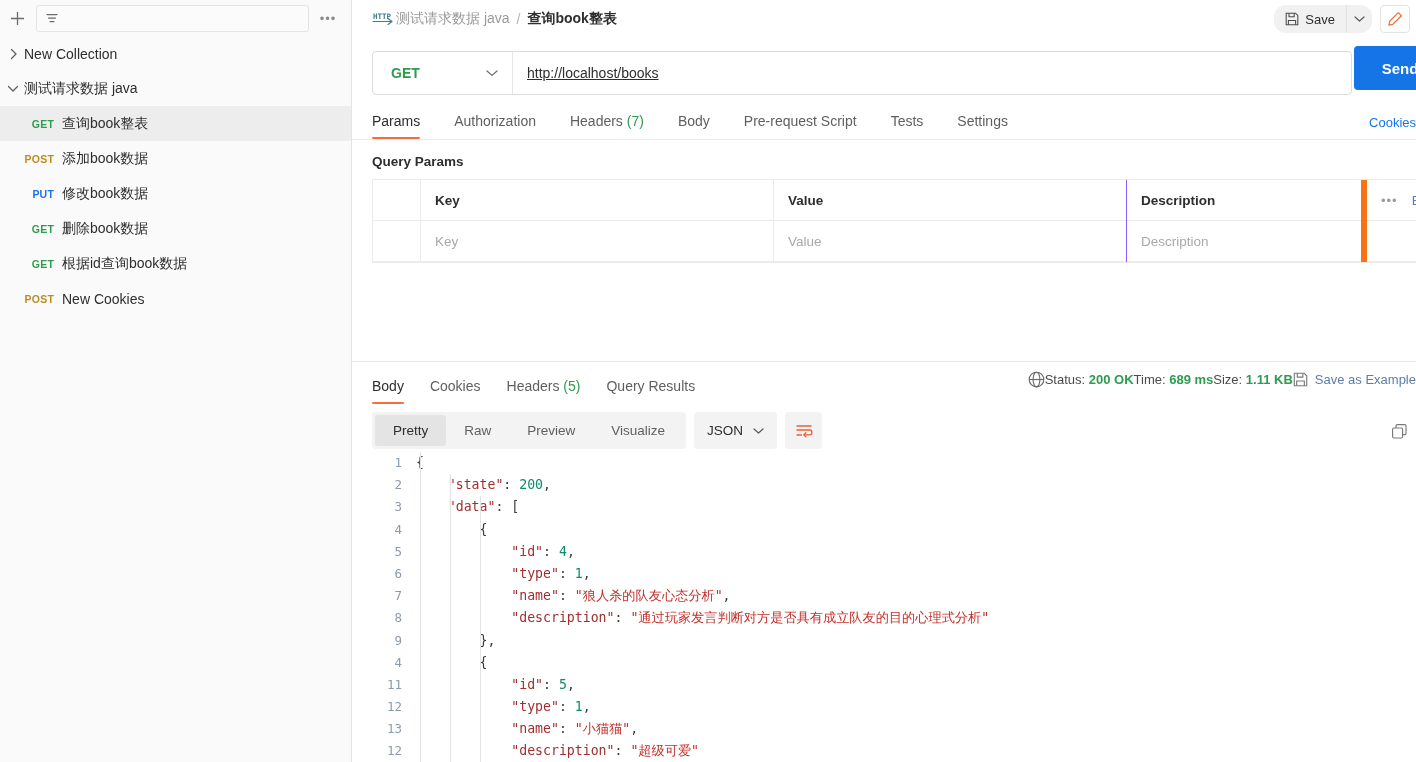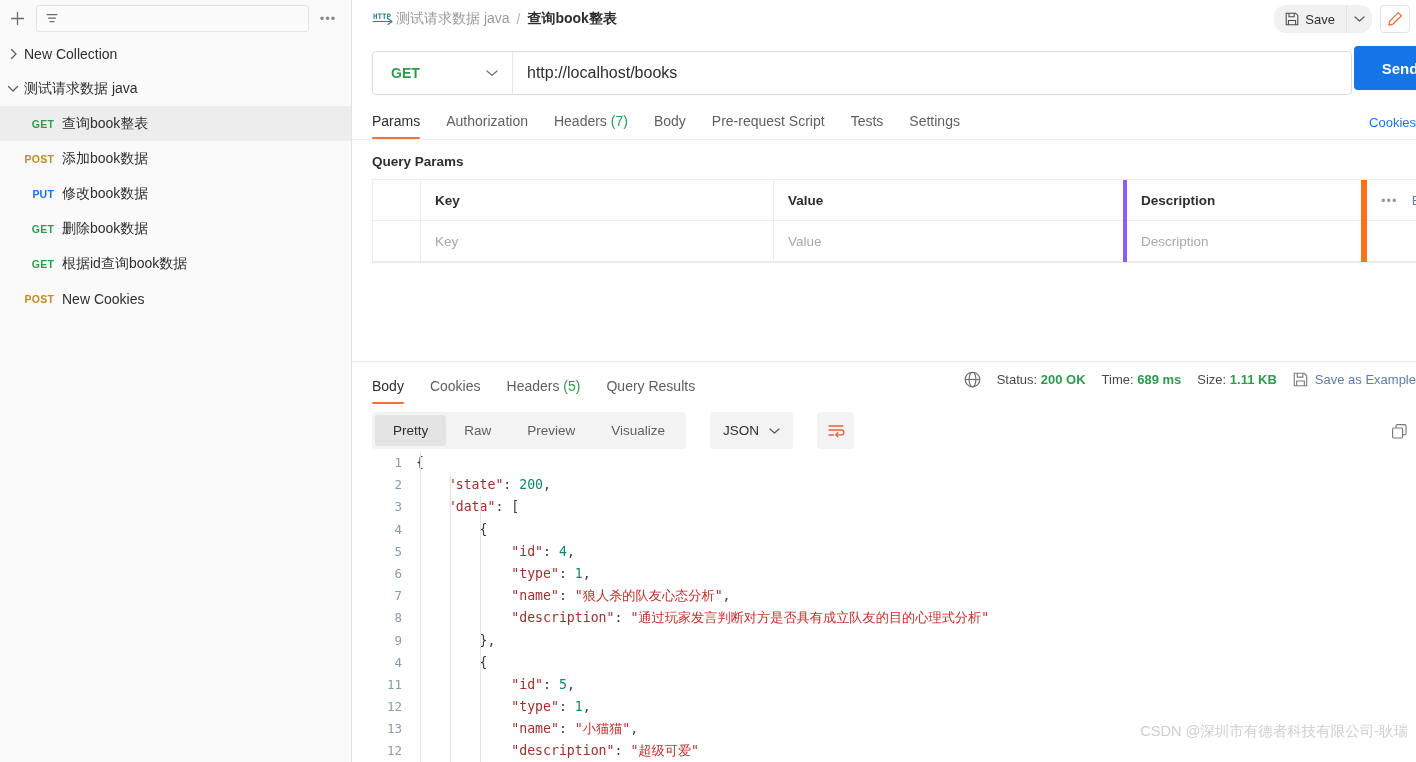--- a/index.html
+++ b/index.html
@@ -127,37 +127,38 @@
     width: 140px; flex: 0 0 140px;
     display: flex; align-items: center; justify-content: space-between;
     padding: 0 14px 0 18px;
     border-right: 1px solid #e6e6e6;
     font-size: 14px; font-weight: bold; color: #2e9b4f;
     cursor: pointer;
   }
   .method-sel .caret { color: #6b6b6b; font-weight: normal; }
   .url-input {
     flex: 1; display: flex; align-items: center;
-    padding: 0 14px; font-size: 16px; color: #2e2e2e;
+    padding: 0 14px; font-size: 14px; color: #2e2e2e;
     cursor: text;
+    text-decoration: underline;
   }
   .send-btn {
     height: 44px; min-width: 92px;
     background: #1575e6; color: #fff;
     border: none; border-radius: 4px;
     font-size: 15px; font-weight: bold;
     font-family: "Liberation Sans", sans-serif;
     display: flex; align-items: center; justify-content: center;
     padding: 0 22px; cursor: pointer;
     position: absolute; left: 1002px; top: 8px;
   }
 
   
   .req-tabs {
-    display: flex; align-items: flex-end; gap: 0;
+    display: flex; align-items: flex-end; gap: 8px;
     padding-left: 20px; height: 40px; position: relative;
     border-bottom: 1px solid #ebebeb;
   }
   .tab {
     font-size: 14px; color: #5f5f5f; cursor: pointer;
     padding: 0 13px 10px 13px; position: relative; white-space: nowrap;
   }
   .tab:first-child { padding-left: 0; }
   .tab.active { color: #2e2e2e; }
   .tab.active::after {
@@ -177,54 +178,54 @@
   }
   .qp-table { margin-left: 20px; border: 1px solid #ebebeb; border-right: none; }
   .qp-head, .qp-body {
     display: flex; align-items: center; height: 41px;
   }
   .qp-head { border-bottom: 1px solid #ebebeb; }
   .qp-body { border-bottom: 1px solid #ebebeb; }
   .qp-cell { height: 41px; display: flex; align-items: center; padding: 0 14px; font-size: 13.5px; }
   .qp-check { width: 48px; flex: 0 0 48px; border-right: 1px solid #ebebeb; padding: 0; }
   .qp-key { width: 353px; flex: 0 0 353px; border-right: 1px solid #ebebeb; }
-  .qp-val { width: 353px; flex: 0 0 353px; border-right: 4px solid #8b5cf6; text-align: right; }
+  .qp-val { width: 353px; flex: 0 0 353px; border-right: 1px solid #8b5cf6; text-align: right; }
   .qp-desc { width: 240px; flex: 0 0 240px; border-right: 6px solid #f97316; }
   .qp-head .qp-cell { font-weight: bold; color: #2e2e2e; }
   .qp-body .qp-cell { color: #a9a9a9; }
   .qp-actions {
     display: flex; align-items: center; gap: 14px;
     padding-left: 14px; height: 41px;
   }
   .qp-dots { color: #9a9a9a; font-size: 13px; letter-spacing: 1px; cursor: pointer; }
   .qp-bulk { color: #5c7ea8; font-size: 13.5px; cursor: pointer; white-space: nowrap; }
 
   
   .resp-split { position: absolute; left: 0; right: 0; top: 361px; height: 1px; background: #e8e8e8; }
   .resp-tabs {
     display: flex; align-items: flex-end;
     padding-left: 20px; height: 42px; position: absolute;
     left: 0; right: 0; top: 362px;
   }
   .resp-meta {
     position: absolute; right: 0; top: 371px;
-    display: flex; align-items: center; gap: 16px;
+    display: flex; align-items: center; 
     font-size: 13px; white-space: nowrap; padding-right: 0;
   }
   .globe-icon { color: #6b6b6b; display: flex; align-items: center; }
   .meta-item { color: #4a4a4a; }
   .meta-item .mval { color: #2e9b4f; font-weight: bold; }
   .save-example {
     display: flex; align-items: center; gap: 7px;
     color: #5c7ea8; cursor: pointer;
   }
 
   .viewer-bar {
     position: absolute; left: 20px; top: 412px;
-    display: flex; align-items: center; gap: 24px;
+    display: flex; align-items: center; gap: 8px;
   }
   .seg-group {
     display: flex; align-items: center;
     background: #f3f3f3; border-radius: 4px; height: 37px; padding: 3px;
   }
   .seg {
     height: 31px; padding: 0 18px; font-size: 13.5px; color: #5f5f5f;
     display: flex; align-items: center; border-radius: 3px; cursor: pointer;
   }
   .seg.active { background: #e4e4e4; color: #2e2e2e; }
@@ -493,15 +494,14 @@
         <div class="code-line"><div class="ln">4</div><div class="gutter-wrap"><div class="code-txt"><span class="p">        {</span></div></div></div>
         <div class="code-line"><div class="ln">11</div><div class="gutter-wrap"><div class="code-txt"><span class="p">            </span><span class="k">"id"</span><span class="p">: </span><span class="n">5</span><span class="p">,</span></div></div></div>
         <div class="code-line"><div class="ln">12</div><div class="gutter-wrap"><div class="code-txt"><span class="p">            </span><span class="k">"type"</span><span class="p">: </span><span class="n">1</span><span class="p">,</span></div></div></div>
         <div class="code-line"><div class="ln">13</div><div class="gutter-wrap"><div class="code-txt"><span class="p">            </span><span class="k">"name"</span><span class="p">: </span><span class="s">"小猫猫"</span><span class="p">,</span></div></div></div>
         <div class="code-line"><div class="ln">12</div><div class="gutter-wrap"><div class="code-txt"><span class="p">            </span><span class="k">"description"</span><span class="p">: </span><span class="s">"超级可爱"</span></div></div></div>
         <div style="position: absolute; top: 0px; left: 48px; width: 1px; bottom: 0px; background: rgb(227, 227, 227);"></div>
         <div style="position: absolute; top: 22px; left: 78px; width: 1px; bottom: 0px; background: rgb(227, 227, 227);"></div>
         <div style="position: absolute; top: 44px; left: 108px; width: 1px; bottom: 0px; background: rgb(227, 227, 227);"></div>
       </div>
 
-    <div class="watermark">CSDN @深圳市有德者科技有限公司-耿瑞</div>
   </div>
 </div>
 
 </body></html>

